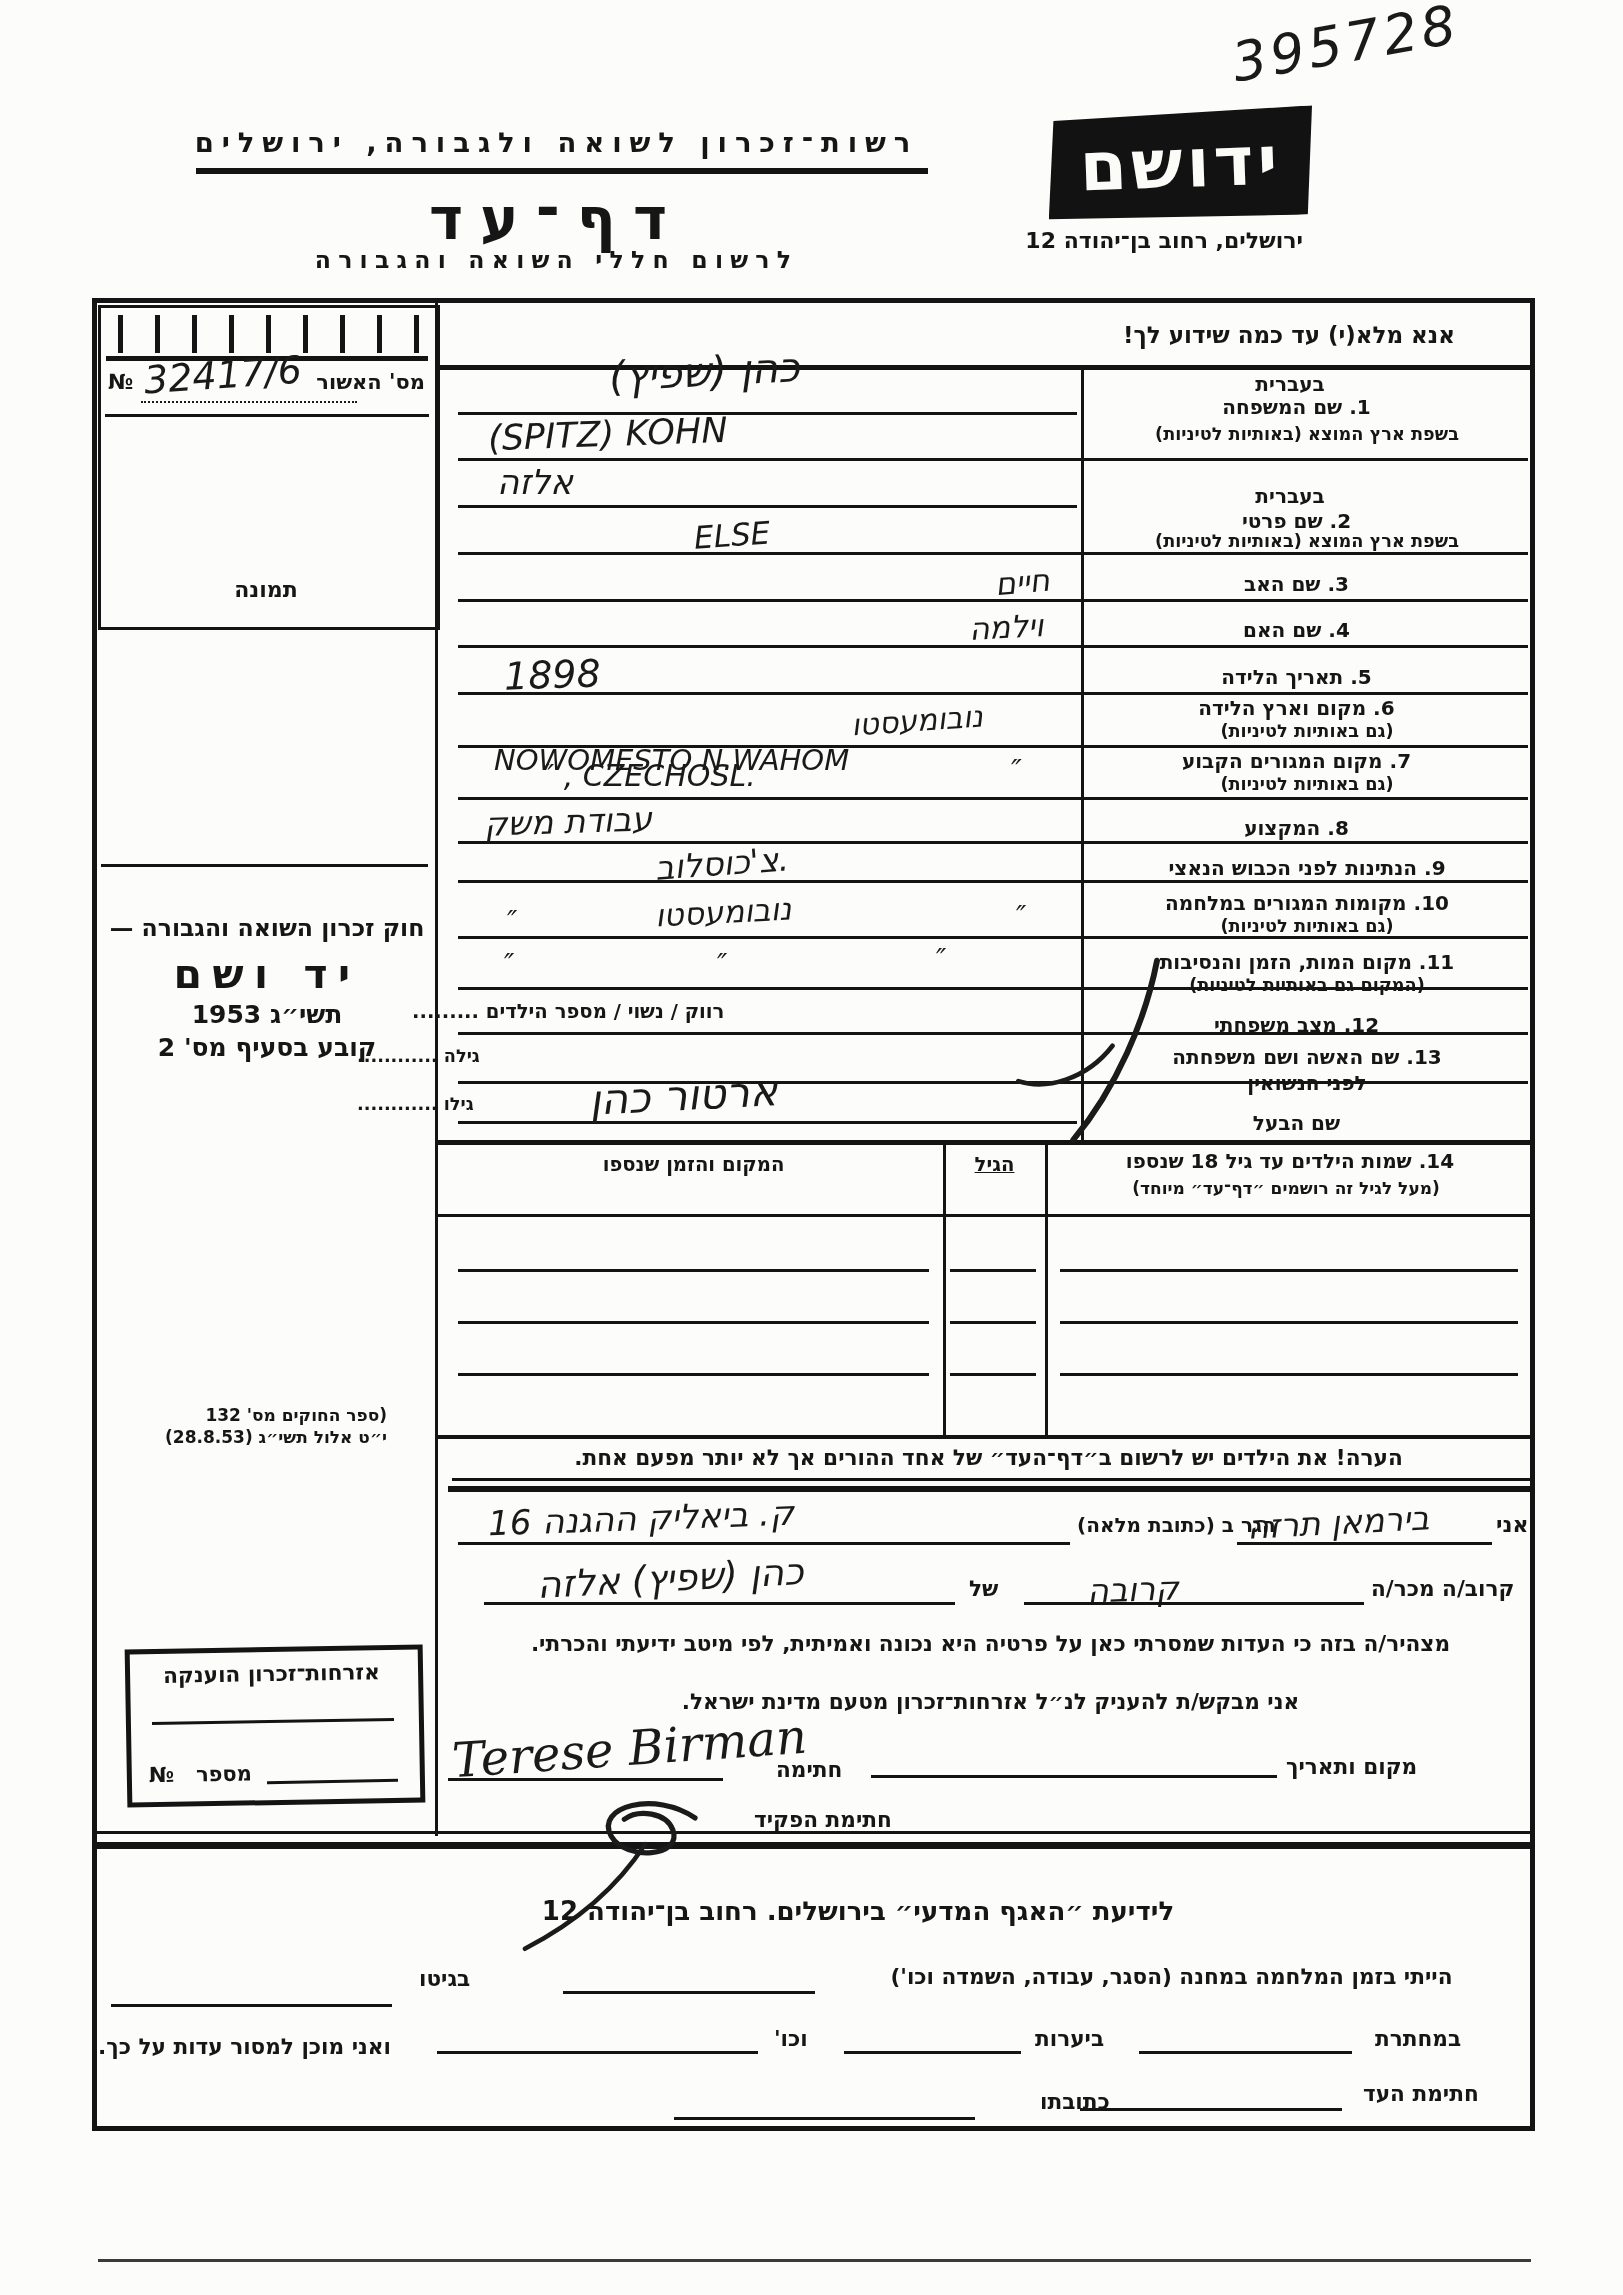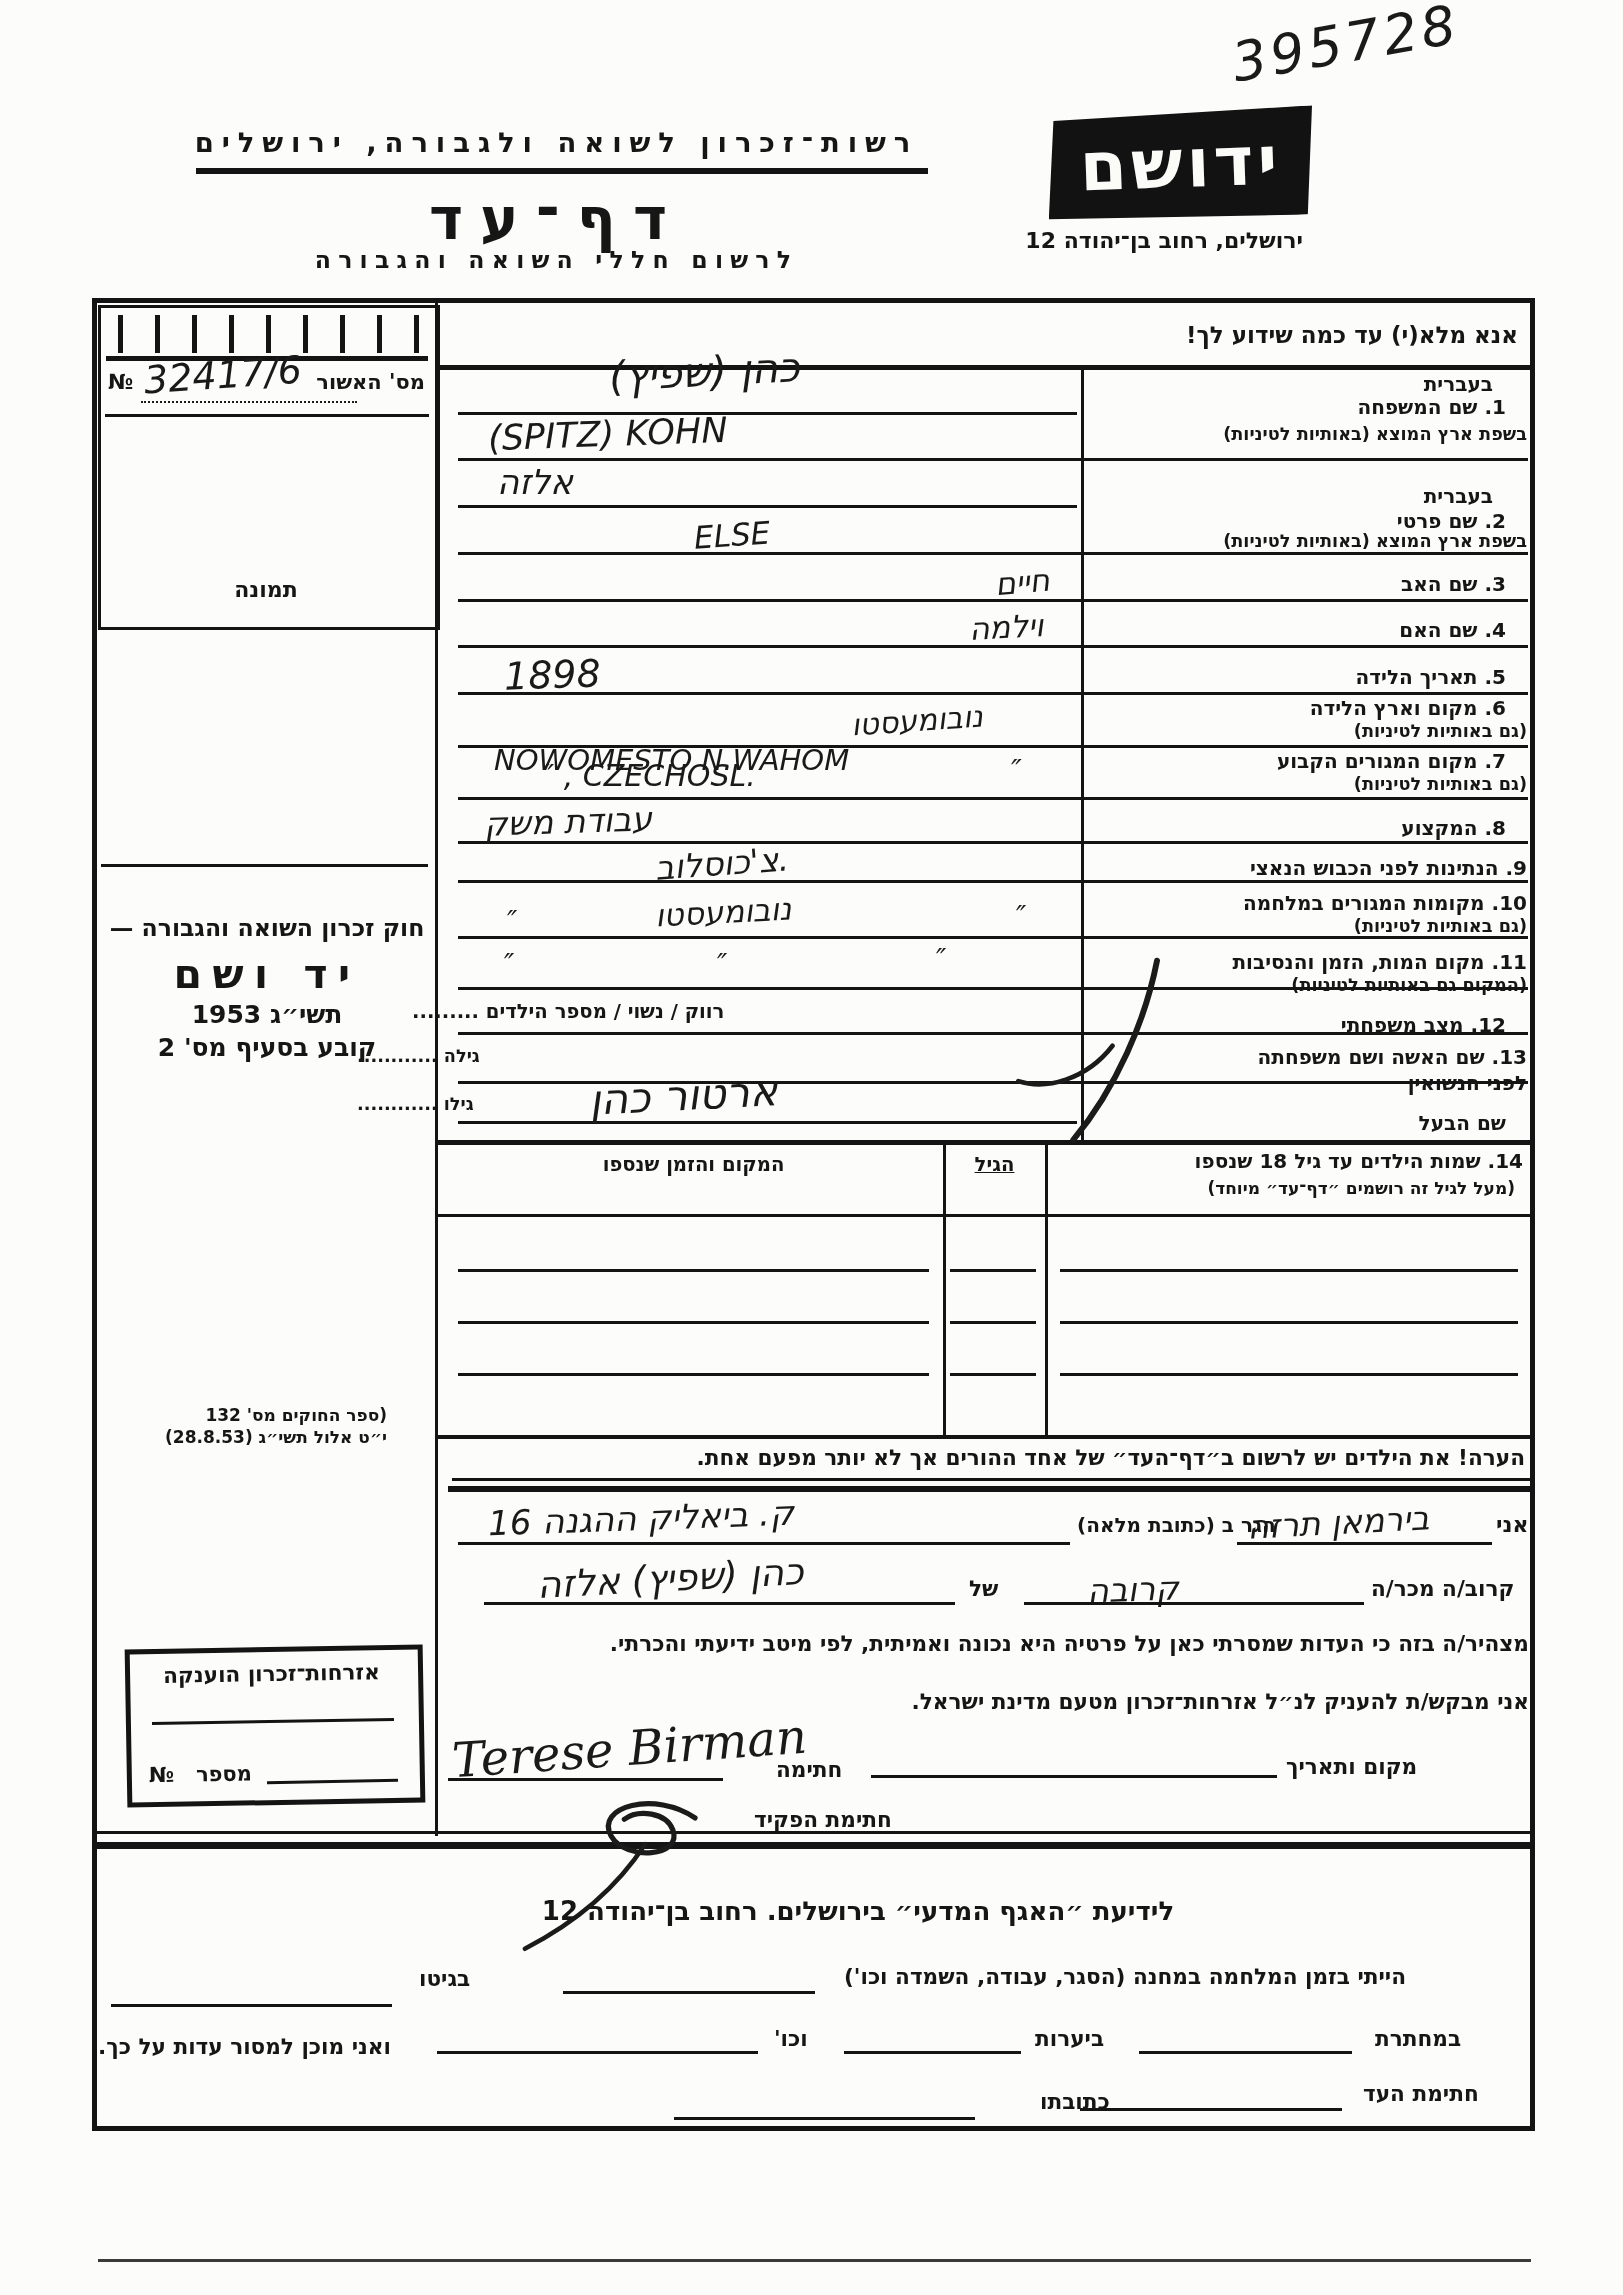--- a/index.html
+++ b/index.html
@@ -8,21 +8,21 @@
   .abs{position:absolute;}
   .p{font-family:"DejaVu Sans",sans-serif;font-weight:bold;color:#161616;direction:rtl;unicode-bidi:isolate;white-space:nowrap;}
   .wrapok{white-space:normal;}
   .lt{direction:ltr;}
   .hw{font-family:"DejaVu Sans",sans-serif;font-style:italic;color:#1a1a1a;white-space:nowrap;}
   .hwserif{font-family:"DejaVu Serif",serif;font-style:italic;}
   .hl{background:#141414;height:2.6px;}
   .vl{background:#141414;width:3.3px;}
   .dotl{border-bottom:2.6px dotted #1a1a1a;height:0;}
   .ctr{text-align:center;}
-  .rt{text-align:right;}
+  .rt{text-align:center;}
   svg.ink{position:absolute;left:0;top:0;pointer-events:none;}
 </style>
 </head>
 <body>
 
 <div id="page">
 
   <div class="abs hw" style="left:1231px;top:11.8px;font-size:54px;transform:rotate(-10deg);letter-spacing:3.9px;">395728</div>
 
   <div class="abs p ctr" style="left:190px;top:126px;width:733px;font-size:27.5px;letter-spacing:7.9px;">רשות־זכרון לשואה ולגבורה, ירושלים</div>
@@ -187,21 +187,21 @@
 
   <div class="abs hl" style="left:92px;top:1831px;width:1443px;height:3.3px;"></div>
   <div class="abs hl" style="left:92px;top:1842px;width:1443px;height:6.5px;"></div>
 
   <div class="abs vl" style="left:92px;top:1848px;height:283px;width:4.6px;"></div>
   <div class="abs vl" style="left:1530px;top:1848px;height:283px;width:4.6px;"></div>
   <div class="abs hl" style="left:92px;top:2126px;width:1443px;height:4.6px;"></div>
 
   <div class="abs p ctr" style="left:367px;top:1896px;width:982px;font-size:26px;">לידיעת ״האגף המדעי״ בירושלים.   רחוב בן־יהודה 12</div>
 
-  <div class="abs p" style="left:844px;top:1964px;width:655px;font-size:21.6px;text-align:left;">הייתי בזמן המלחמה במחנה (הסגר, עבודה, השמדה וכו')</div>
+  <div class="abs p" style="left:844px;top:1964px;width:655px;font-size:21.6px;text-align:center;">הייתי בזמן המלחמה במחנה (הסגר, עבודה, השמדה וכו')</div>
   <div class="abs hl" style="left:563px;top:1991px;width:252px;"></div>
   <div class="abs p" style="left:419px;top:1966px;font-size:21.6px;">בגיטו</div>
   <div class="abs hl" style="left:111px;top:2004px;width:281px;"></div>
 
   <div class="abs p" style="left:1375px;top:2026px;font-size:21.6px;">במחתרת</div>
   <div class="abs hl" style="left:1139px;top:2051px;width:213px;"></div>
   <div class="abs p" style="left:1035px;top:2026px;font-size:21.6px;">ביערות</div>
   <div class="abs hl" style="left:844px;top:2051px;width:177px;"></div>
   <div class="abs p" style="left:774px;top:2026px;font-size:21.6px;">וכו'</div>
   <div class="abs hl" style="left:437px;top:2051px;width:321px;"></div>

